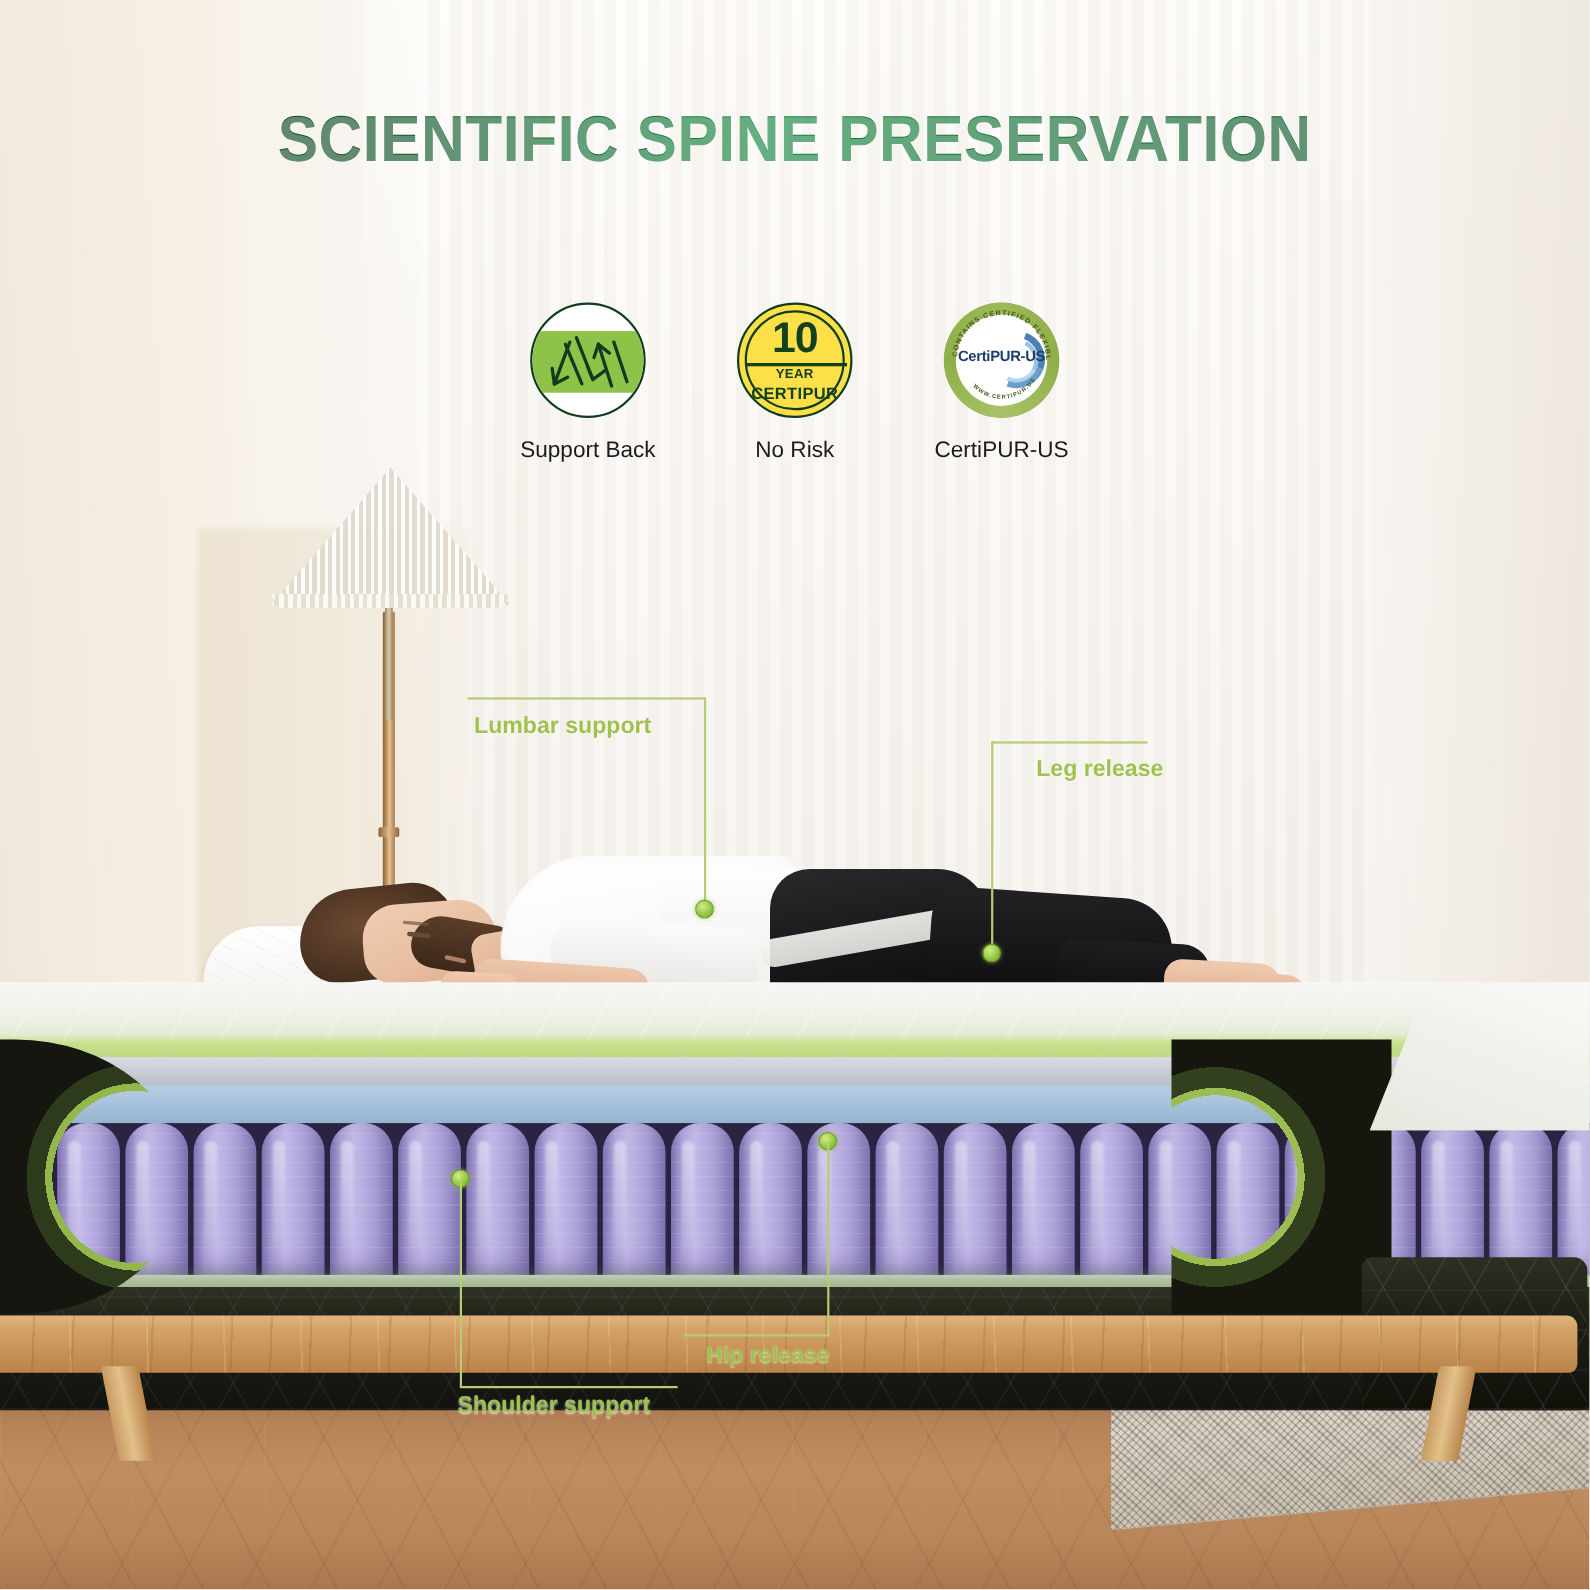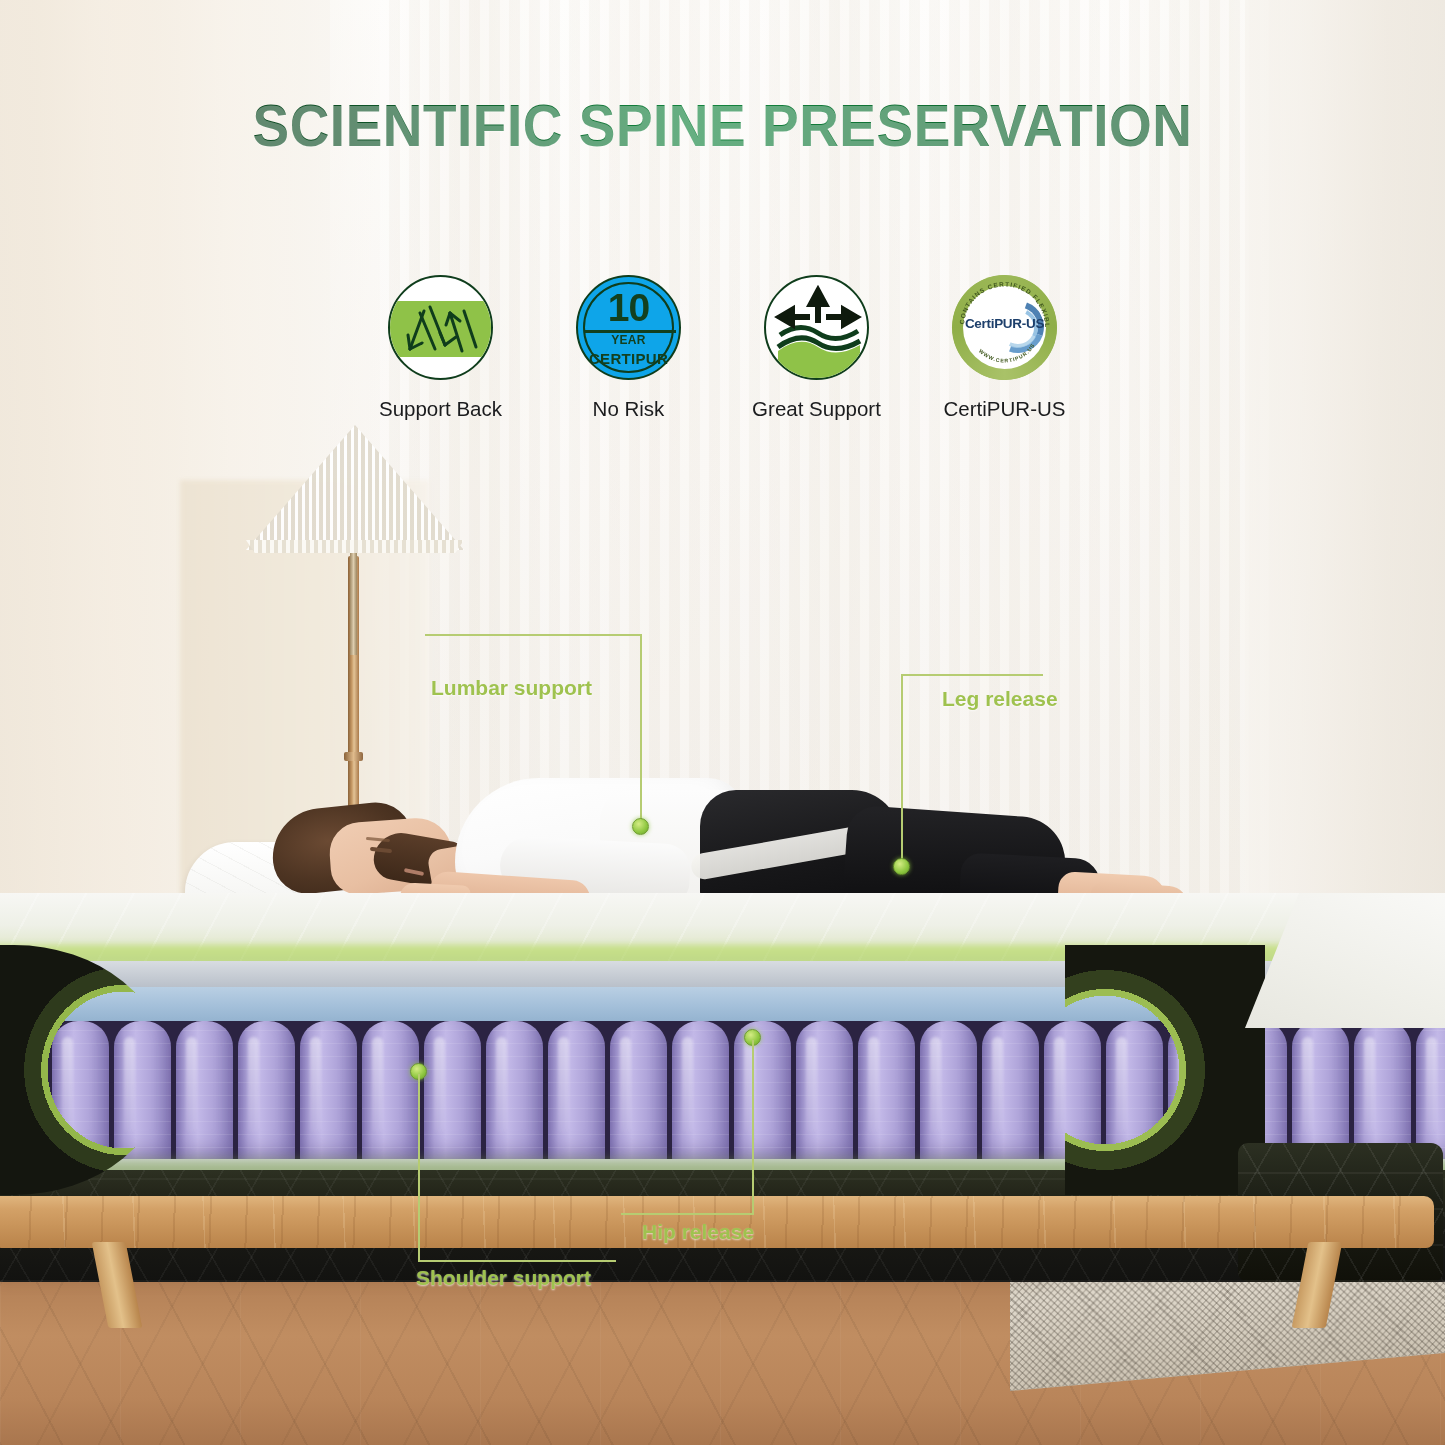--- a/index.html
+++ b/index.html
@@ -150,21 +150,21 @@
     border:2.5px solid #0f3d1c; background:#fff; overflow:hidden; position:relative;
   }
   .ic-bounce .band{
     position:absolute; left:0; top:24px; width:105px; height:56px; background:#8fc248;
   }
   .ic-bounce svg{ position:absolute; left:0; top:0; }
 
   
   .ic-ten{
     width:105px;height:105px;border-radius:50%;
-    border:2px solid #0f3d1c; background:#0ea5e9; position:relative;
+    border:2px solid #0f3d1c; background:#fde047; position:relative;
   }
   .ic-ten:before{
     content:""; position:absolute; left:5px; top:5px; right:5px; bottom:5px;
     border:2px solid #0f3d1c; border-radius:50%;
   }
   .ic-ten .num{
     position:absolute; left:0; top:9px; width:100%; text-align:center;
     font-size:39px; font-weight:700; color:#13401f; letter-spacing:-1px;
   }
   .ic-ten .rule{
@@ -519,40 +519,20 @@
         <div class="ic-ten">
           <div class="num">10</div>
           <div class="rule"></div>
           <div class="t1">YEAR</div>
           <div class="t2">CERTIPUR</div>
         </div>
       </div>
       <div class="badge-label">No Risk</div>
     </div>
 
-    <div class="badge">
-      <div class="badge-ico">
-        <div class="ic-great">
-          <svg width="105" height="105" viewBox="0 0 105 105">
-            <path d="M14 58 Q34 44 52 56 Q70 68 92 54" stroke="#0f3d1c" stroke-width="5" fill="none"></path>
-            <path d="M12 70 Q34 54 52 66 Q70 78 94 64" stroke="#0f3d1c" stroke-width="5" fill="none"></path>
-            <path d="M12 74 Q34 58 52 70 Q70 82 94 68 L94 105 L12 105 Z" fill="#8fc248"></path>
-            <g stroke="#0f1a0d" stroke-width="6" fill="#0f1a0d">
-              <line x1="52" y1="20" x2="52" y2="46"></line>
-              <polygon points="52,14 45,27 59,27"></polygon>
-              <line x1="22" y1="40" x2="44" y2="40"></line>
-              <polygon points="14,40 26,33 26,47"></polygon>
-              <line x1="60" y1="40" x2="82" y2="40"></line>
-              <polygon points="90,40 78,33 78,47"></polygon>
-            </g>
-          </svg>
-        </div>
-      </div>
-      <div class="badge-label">Great Support</div>
-    </div>
 
     <div class="badge">
       <div class="badge-ico">
         <div class="ic-certi">
           <div class="outerring"></div>
           <div class="inner"></div>
           <div class="swoosh"></div>
           <div class="swoosh2"></div>
           <svg class="arcsvg" width="105" height="105" viewBox="0 0 105 105">
             <defs>
@@ -642,21 +622,21 @@
   </div>
 
   <div class="frame-rail"></div>
   <div class="frame-grain"></div>
   <div class="leg leg-l"></div>
   <div class="leg leg-r"></div>
 
   <div class="leader lh" style="left:425px; top:634px; width:216px;"></div>
   <div class="leader lv" style="left:640px; top:634px; height:192px;"></div>
   <div class="dot" style="left:632px; top:818px;"></div>
-  <div class="callout" style="left:431px; top:648px;margin-top:28px;">Lumbar support</div>
+  <div class="callout" style="left:431px; top:648px;">Lumbar support</div>
 
   <div class="leader lh" style="left:901px; top:674px; width:142px;"></div>
   <div class="leader lv" style="left:901px; top:674px; height:192px;"></div>
   <div class="dot" style="left:893px; top:858px;"></div>
   <div class="callout" style="left:942px; top:687px;">Leg release</div>
 
   <div class="dot" style="left:744px; top:1029px;"></div>
   <div class="leader lv" style="left:752px; top:1040px; height:175px;"></div>
   <div class="leader lh" style="left:621px; top:1213px; width:132px;"></div>
   <div class="callout" style="left:642px; top:1220px;">Hip release</div>

